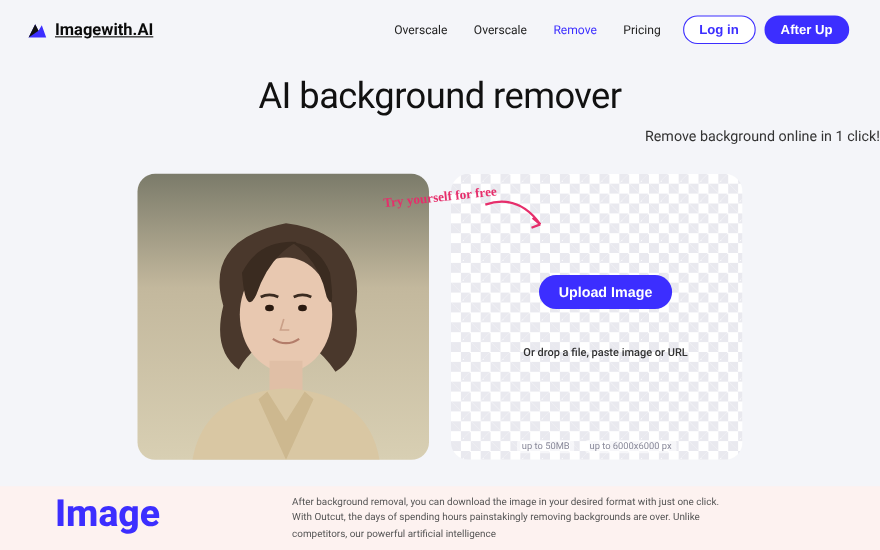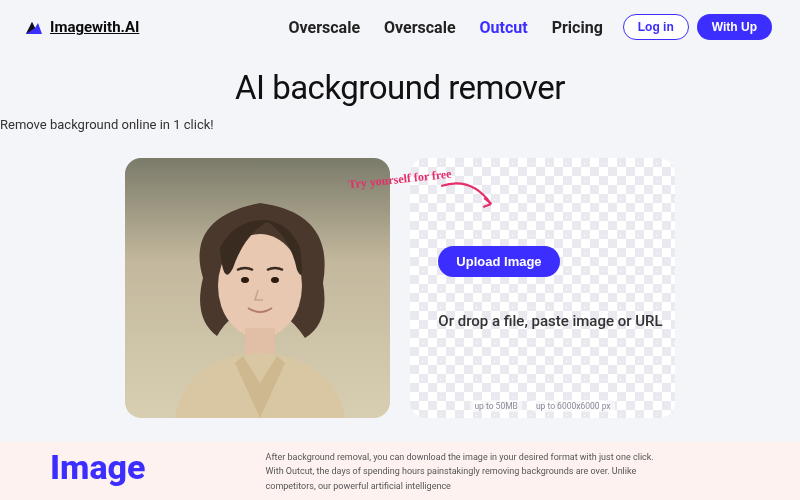--- a/index.html
+++ b/index.html
@@ -21,21 +21,21 @@
   .brand {
     display: flex;
     align-items: center;
     gap: 6px;
     font-weight: 700;
     font-size: 15px;
     color: #0a0a0a;
   }
   .brand svg { display: block; }
   .nav { display: flex; gap: 24px; margin-left: auto; margin-right: 20px; align-items: center; }
-  .nav a { font-size: 16px; text-decoration: none; color: #222; font-weight: 700; }
+  .nav a { font-size: 11px; text-decoration: none; color: #222; font-weight: 400; }
   .nav a.active { color: #3C2EFF; }
   .auth { display: flex; gap: 8px; }
   .btn-outline {
     border: 1px solid #3C2EFF;
     color: #3C2EFF;
     background: #fff;
     padding: 6px 14px;
     border-radius: 18px;
     font-size: 12px;
     font-weight: 600;
@@ -56,21 +56,21 @@
   
   .hero-title {
     text-align: center;
     font-size: 33px;
     font-weight: 400;
     color: #111;
     margin-top: 18px;
     letter-spacing: -0.5px;
   }
   .hero-sub {
-    text-align: left;
+    text-align: right;
     font-size: 13px;
     color: #333;
     margin-top: 10px;
   }
   
   .demo {
     display: flex;
     justify-content: center;
     gap: 20px;
     margin-top: 26px;
@@ -101,35 +101,35 @@
       linear-gradient(45deg, #e9e9ef 25%, transparent 25%),
       linear-gradient(-45deg, #e9e9ef 25%, transparent 25%),
       linear-gradient(45deg, transparent 75%, #e9e9ef 75%),
       linear-gradient(-45deg, transparent 75%, #e9e9ef 75%);
     background-size: 18px 18px;
     background-position: 0 0, 0 9px, 9px -9px, -9px 0;
   }
   .panel-right-inner {
     display: flex;
     flex-direction: column;
-    align-items: flex-start;
+    align-items: center;
     gap: 10px;
     padding-left: 16px;
   }
   .btn-upload {
     background: #3C2EFF;
     color: #fff;
     border: none;
     border-radius: 20px;
     padding: 8px 18px;
     font-size: 13px;
     font-weight: 600;
     cursor: pointer;
   }
-  .drop-text { font-size: 15px; color: #333; font-weight: 500; margin-top: 25px; }
+  .drop-text { font-size: 10px; color: #333; font-weight: 500; margin-top: 25px; }
   .limits {
     position: absolute;
     bottom: 6px;
     display: flex;
     gap: 10px;
     font-size: 8.5px;
     color: #8a8a9a;
   }
   .limits span { background: rgba(255,255,255,0.6); padding: 1px 4px; border-radius: 3px; }
   
@@ -190,26 +190,26 @@
       <svg width="20" height="20" viewBox="0 0 20 20">
         <path d="M2 17 L8 5 L11 11 L14 6 L18 17 Z" fill="#3C2EFF"></path>
         <path d="M2 17 L8 5 L11 11 Z" fill="#111"></path>
       </svg>
     </span>
     <span>Imagewith.AI</span>
   </a>
   <nav class="nav">
     <a href="#">Overscale</a>
     <a href="#">Overscale</a>
-    <a href="#" class="active">Outcut</a>
+    <a href="#" class="active">Remove</a>
     <a href="#">Pricing</a>
   </nav>
   <div class="auth">
     <button class="btn-outline">Log in</button>
-    <button class="btn-primary">With Up</button>
+    <button class="btn-primary">After Up</button>
   </div>
 </header>
 
 <h1 class="hero-title">AI background remover</h1>
 <p class="hero-sub">Remove background online in 1 click!</p>
 
 <section class="demo">
 
   <div class="callout">
     <span class="callout-text">Try yourself for free</span>

